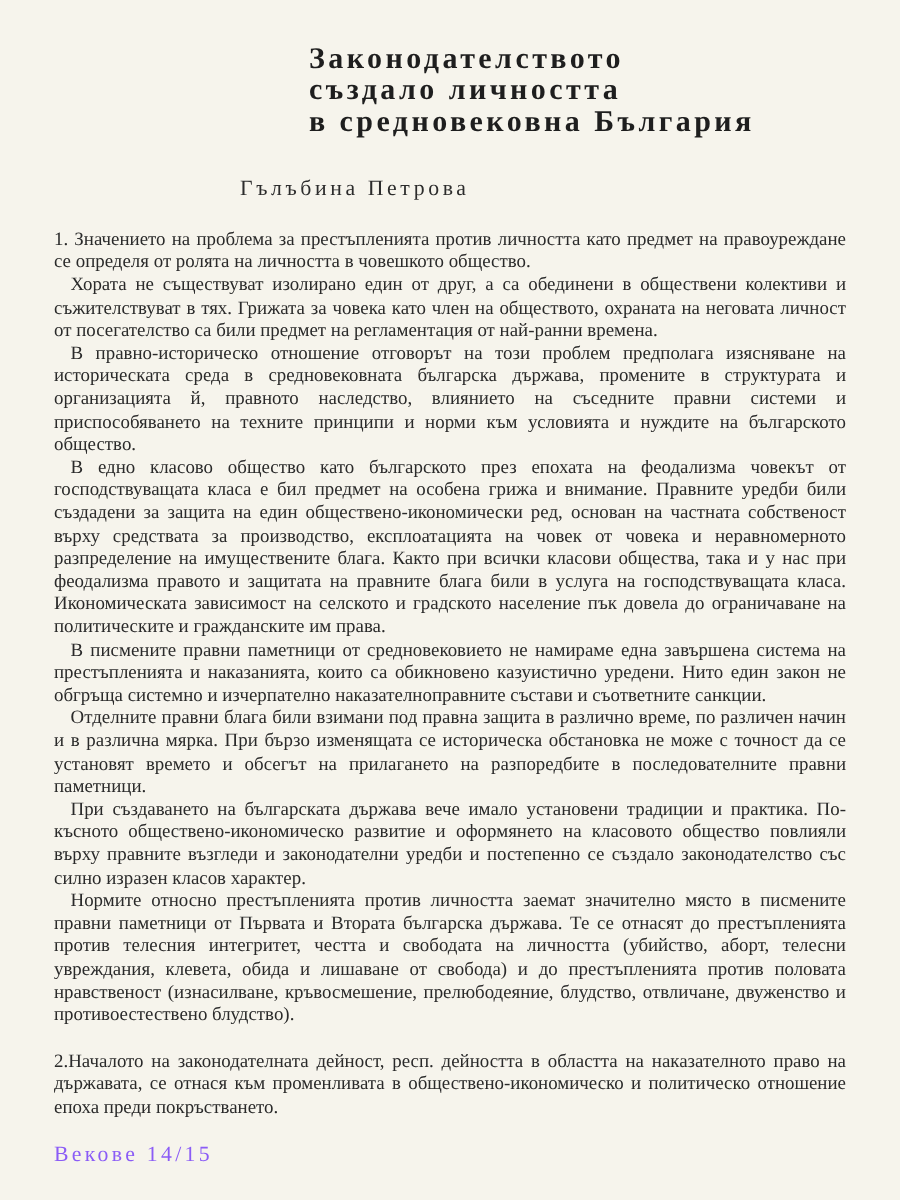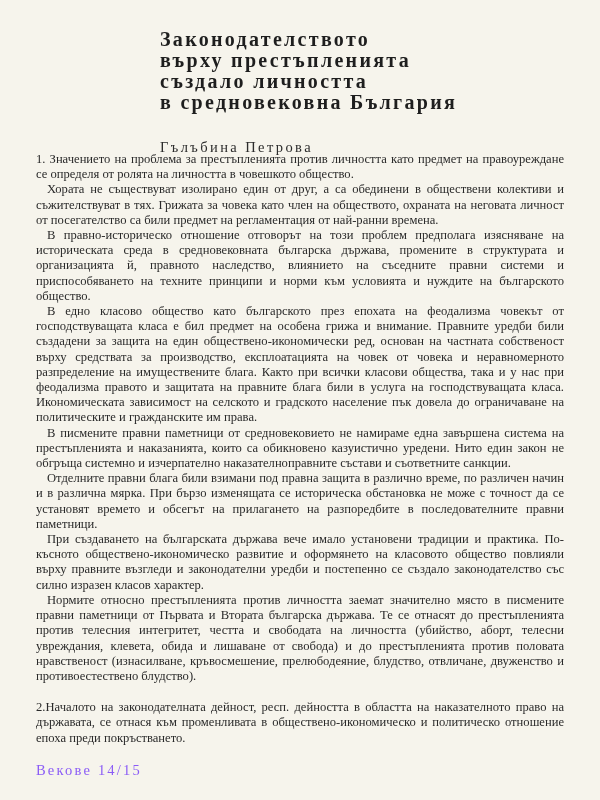--- a/index.html
+++ b/index.html
@@ -22,20 +22,21 @@
       width: 420px;
     }
     .title-line {
       font-family: "Liberation Serif", serif;
       font-weight: bold;
       font-size: 20px;
       letter-spacing: 2.3px;
       line-height: 21px;
       color: #1e1e1e;
       white-space: nowrap;
+      margin-left: 46px;
     }
     .author {
       margin-top: 26px;
       font-size: 14.5px;
       letter-spacing: 2.4px;
       color: #2c2c2c;
       white-space: nowrap;
     }
     .body-text {
       position: absolute;
@@ -68,21 +69,20 @@
       color: #8b5cf6;
       white-space: nowrap;
       text-align: right;
     }
   </style>
 </head>
 <body>
 
 <div class="title-block">
   <div class="title-line">Законодателството</div>
-  <div class="title-line">върху престъпленията</div>
   <div class="title-line">създало личността</div>
   <div class="title-line">в средновековна България</div>
   <div class="author">Гълъбина Петрова</div>
 </div>
 
 <div class="body-text">
   <p class="para first">1.  Значението на проблема за престъпленията против личността като предмет на правоуреждане се определя от ролята на личността в човешкото общество.</p>
   <p class="para">Хората не съществуват изолирано един от друг, а са обединени в обществени колективи и съжителствуват в тях. Грижата за човека като член на обществото, охраната на неговата личност от посегателство са били предмет на регламентация от най-ранни времена.</p>
   <p class="para">В правно-историческо отношение отговорът на този проблем предполага изясняване на историческата среда в средновековната българска държава, промените в структурата и организацията й, правното наследство, влиянието на съседните правни системи и приспособяването на техните принципи и норми към условията и нуждите на българското общество.</p>
   <p class="para">В едно класово общество като българското през епохата на феодализма човекът от господствуващата класа е бил предмет на особена грижа и внимание. Правните уредби били създадени за защита на един обществено-икономически ред, основан на частната собственост върху средствата за производство, експлоатацията на човек от човека и неравномерното разпределение на имуществените блага. Както при всички класови общества, така и у нас при феодализма правото и защитата на правните блага били в услуга на господствуващата класа. Икономическата зависимост на селското и градското население пък довела до ограничаване на политическите и гражданските им права.</p>

